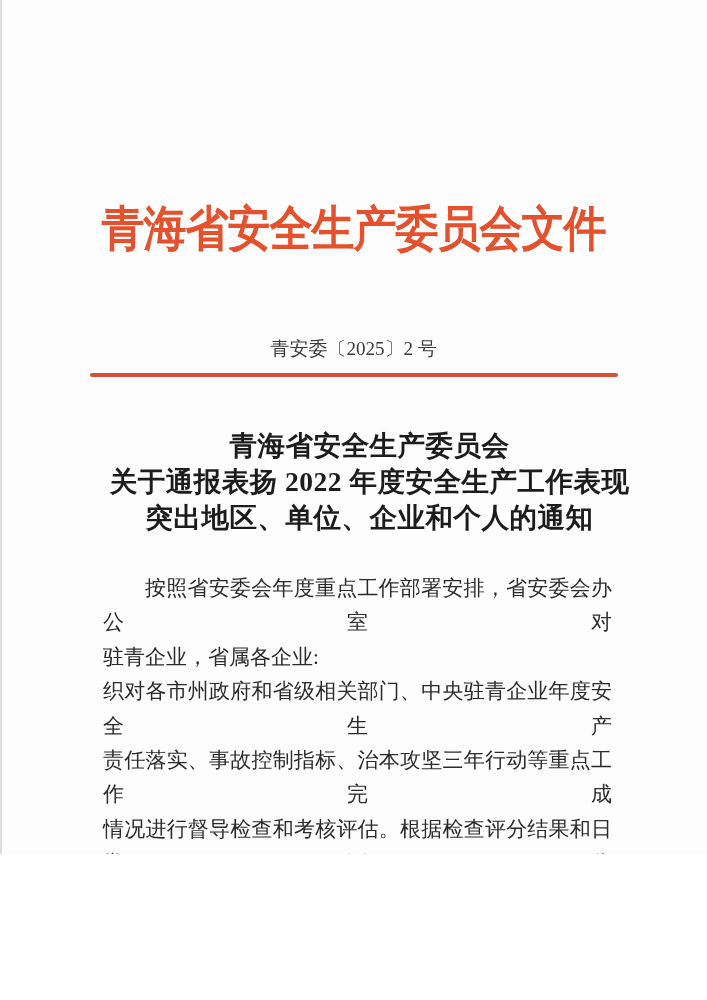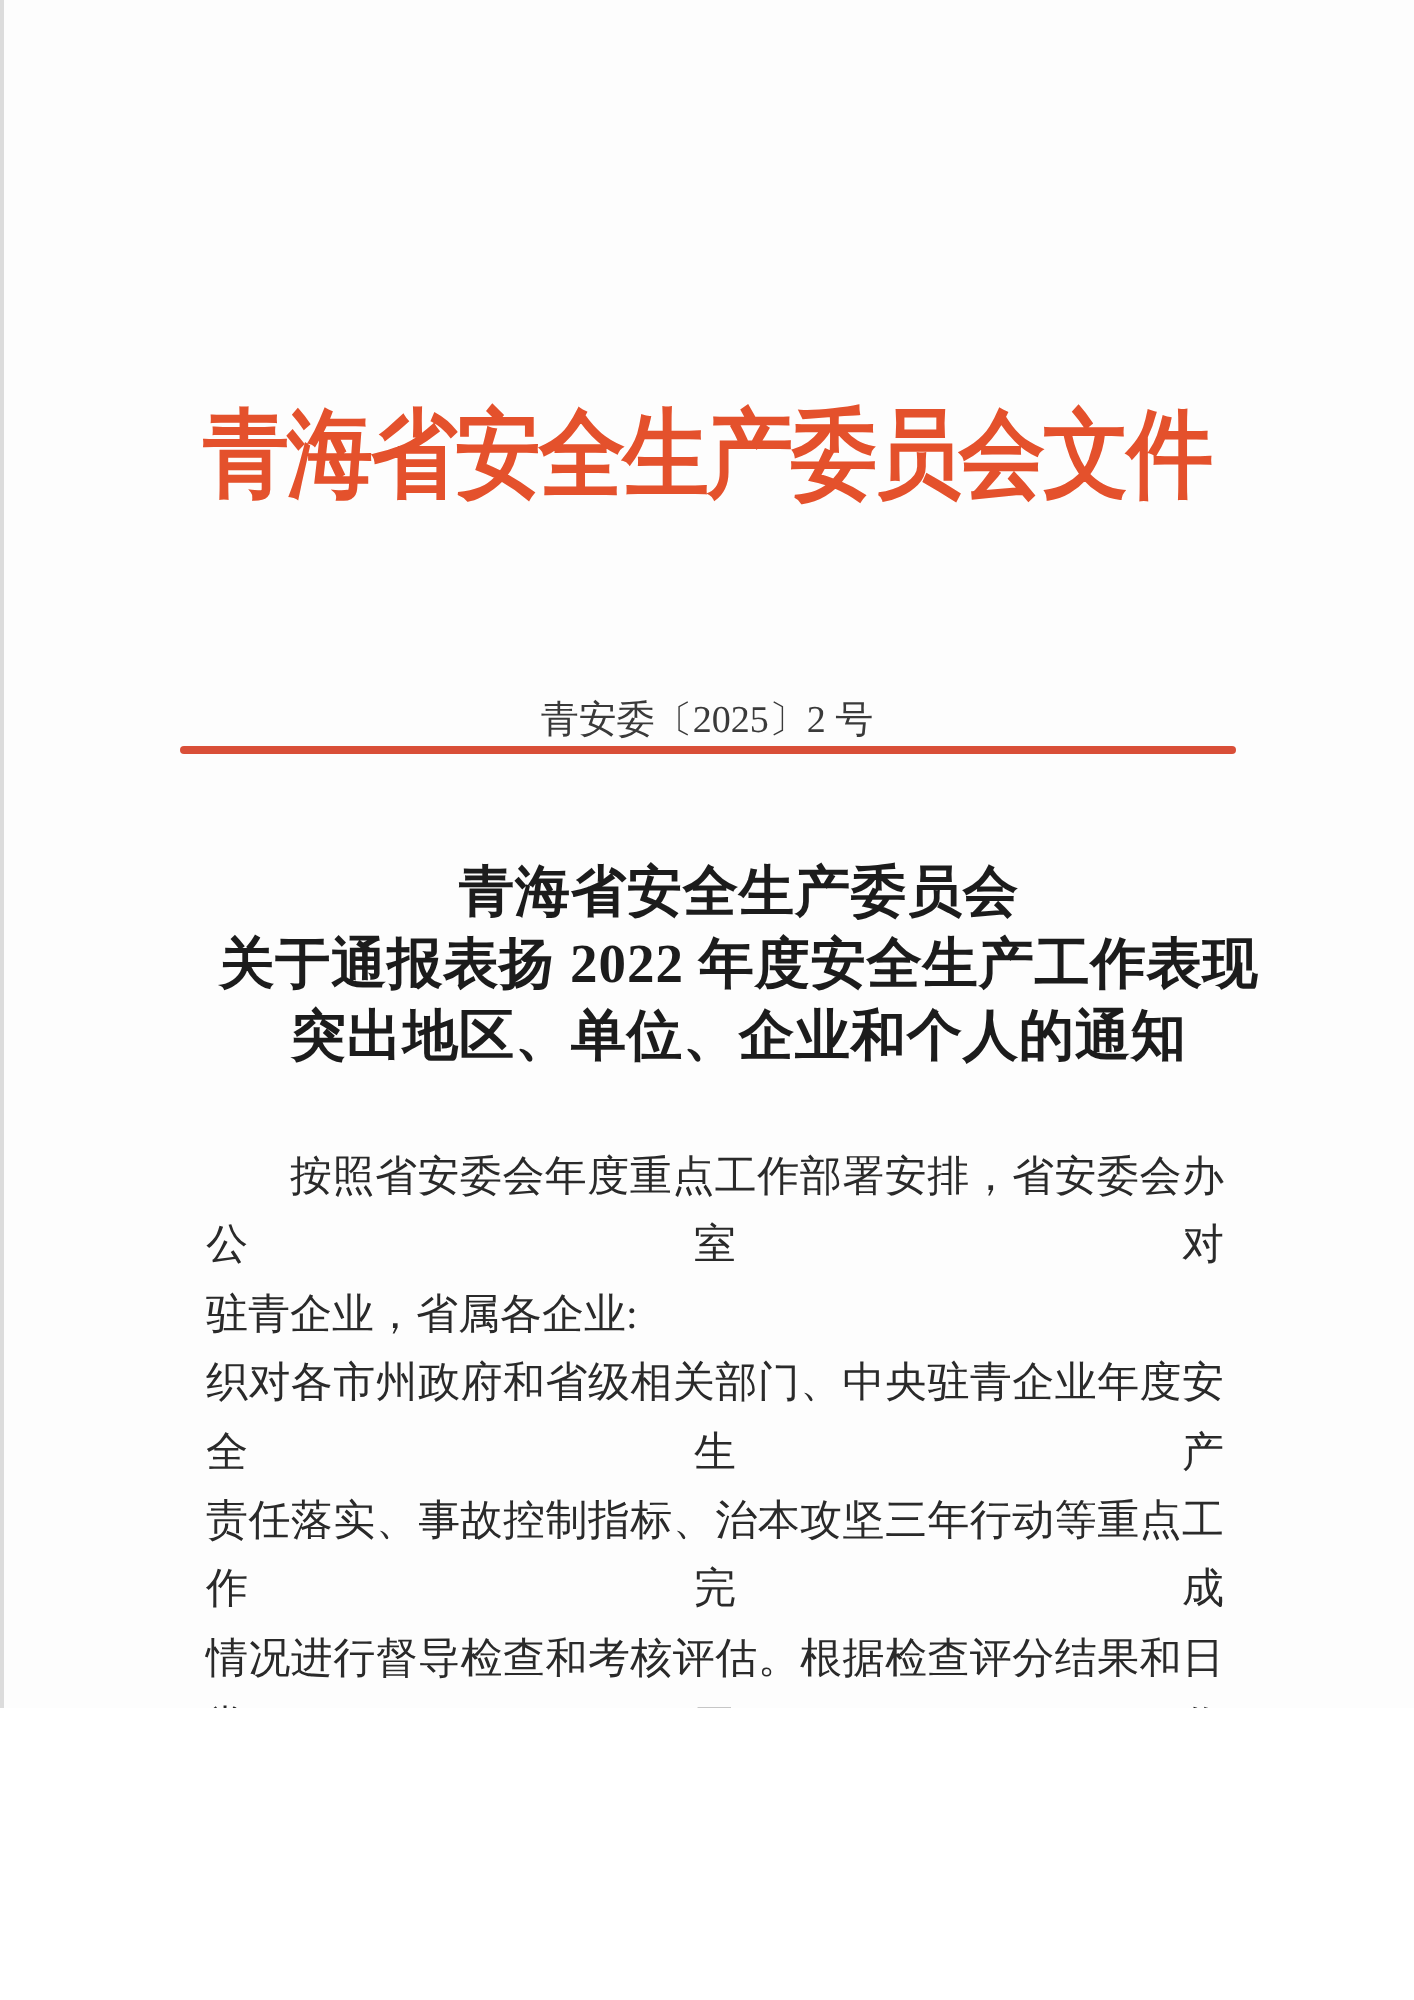--- a/index.html
+++ b/index.html
@@ -38,21 +38,21 @@
     line-height: 58px;
     text-align: center;
     font-size: 43px;
     font-weight: bold;
     letter-spacing: -1px;
     transform: scaleY(1.12);
     transform-origin: center;
   }
   .doc-number {
     position: absolute;
-    top: 348px;
+    top: 336px;
     left: 0;
     width: 707px;
     text-align: center;
     font-size: 19px;
     line-height: 26px;
     color: #3a3a3a;
   }
   .red-rule {
     position: absolute;
     top: 373px;

